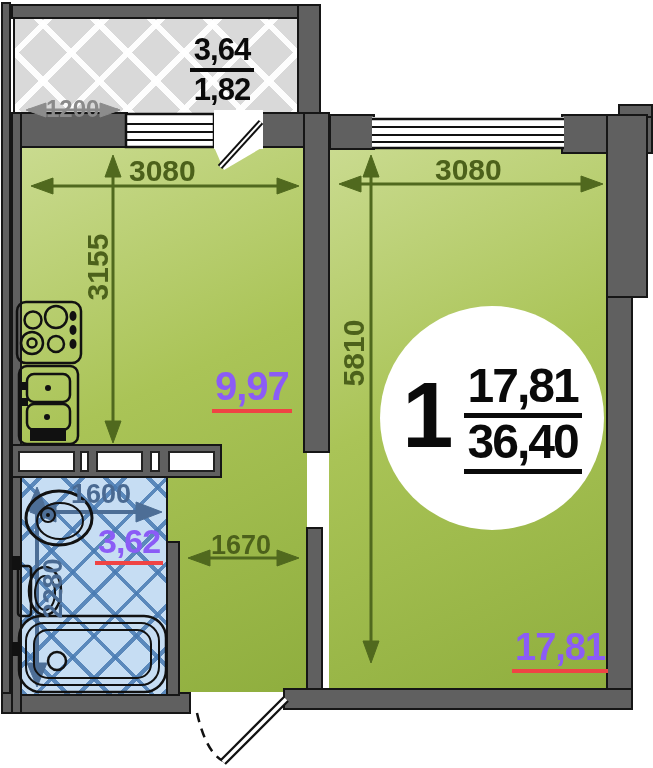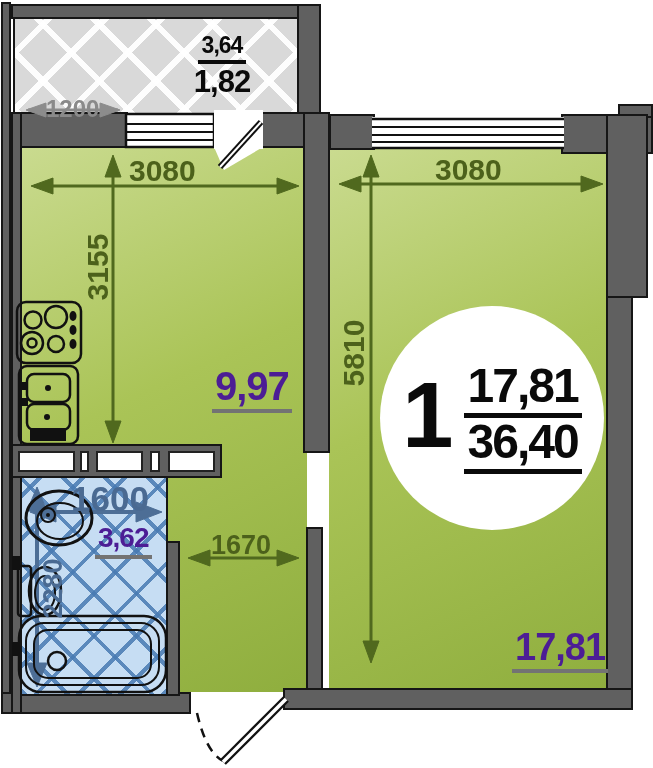--- a/index.html
+++ b/index.html
@@ -16,29 +16,29 @@
     border:2px solid #161616;box-sizing:border-box;}
   .bath-hatch{
     background:
       repeating-linear-gradient(45deg, rgba(72,122,178,.85) 0 4px, rgba(0,0,0,0) 4px 30px),
       repeating-linear-gradient(-45deg, rgba(72,122,178,.85) 0 4px, rgba(0,0,0,0) 4px 30px),
       #c6ddf3;
     border:2px solid #161616;box-sizing:border-box;}
   .inset{position:absolute;background:#fff;border:2px solid #222;box-sizing:border-box;}
   svg.overlay{position:absolute;left:0;top:0;pointer-events:none;}
   .lbl{position:absolute;line-height:1;white-space:nowrap;}
-  .area{font-weight:bold;color:#4c1d95;letter-spacing:-1px;
-        border-bottom:4px solid #737373;padding:0 3px 3px 3px;}
+  .area{font-weight:bold;color:#8b5cf6;letter-spacing:-1px;
+        border-bottom:4px solid #ef4444;padding:0 3px 3px 3px;}
   .dim{font-weight:bold;}
   .dim-olive{color:#4c611b;}
   .dim-gray{color:#8a8a8a;margin-top:13px;}
   .dim-steel{color:#4a6a92;}
   .rot{transform:rotate(-90deg);transform-origin:center center;text-align:center;}
   .fraction{display:flex;flex-direction:column;align-items:center;}
-  .fraction .top{font-weight:bold;color:#0a0a0a;letter-spacing:-1px;font-size:23px;
+  .fraction .top{font-weight:bold;color:#0a0a0a;letter-spacing:-1px;font-size:31px;
                  border-bottom:4px solid #0a0a0a;padding:0 4px 3px 4px;}
   .fraction .bot{font-weight:bold;color:#0a0a0a;letter-spacing:-1px;font-size:31px;margin-top:2px;}
   #badge{position:absolute;left:380px;top:306px;width:224px;height:224px;background:#fff;
          border-radius:50%;display:flex;align-items:center;justify-content:center;gap:10px;}
   #badge .rooms{font-size:92px;font-weight:bold;color:#0a0a0a;margin-top:-6px;}
   #badge .stack{display:flex;flex-direction:column;align-items:center;}
   #badge .stack span{font-size:48px;font-weight:bold;color:#0a0a0a;letter-spacing:-2px;
          border-bottom:5px solid #0a0a0a;padding:0 4px 2px 4px;line-height:1.02;}
 </style>
 </head>
@@ -191,30 +191,30 @@
       <line x1="286" y1="699" x2="223" y2="762" stroke="#111" stroke-width="8"></line>
       <line x1="286" y1="699" x2="223" y2="762" stroke="#ffffff" stroke-width="3.5"></line>
     </g>
   </svg>
 
   <div class="lbl dim dim-gray" style="left:46px;top:84px;font-size:24px;">1200</div>
   <div class="lbl dim dim-olive" style="left:129px;top:156px;font-size:30px;">3080</div>
   <div class="lbl dim dim-olive rot" style="left:53px;top:252px;width:90px;font-size:30px;">3155</div>
   <div class="lbl dim dim-olive" style="left:435px;top:155px;font-size:30px;">3080</div>
   <div class="lbl dim dim-olive rot" style="left:309px;top:338px;width:90px;font-size:30px;">5810</div>
-  <div class="lbl dim dim-steel" style="left:71px;top:481px;font-size:35px;">1600</div>
+  <div class="lbl dim dim-steel" style="left:71px;top:481px;font-size:27px;">1600</div>
   <div class="lbl dim dim-steel rot" style="left:8px;top:575px;width:90px;font-size:27px;">2280</div>
   <div class="lbl dim dim-olive" style="left:211px;top:532px;font-size:27px;">1670</div>
 
   <div class="lbl fraction" style="left:178px;top:34px;width:88px;">
     <span class="top">3,64</span>
     <span class="bot">1,82</span>
   </div>
   <div class="lbl area" style="left:212px;top:366px;font-size:40px;">9,97</div>
-  <div class="lbl area" style="left:95px;top:524px;font-size:28px;">3,62</div>
+  <div class="lbl area" style="left:95px;top:524px;font-size:34px;">3,62</div>
   <div class="lbl area" style="left:512px;top:628px;font-size:38px;">17,81</div>
 
   <div id="badge">
     <span class="rooms">1</span>
     <span class="stack">
       <span>17,81</span>
       <span>36,40</span>
     </span>
   </div>
 

